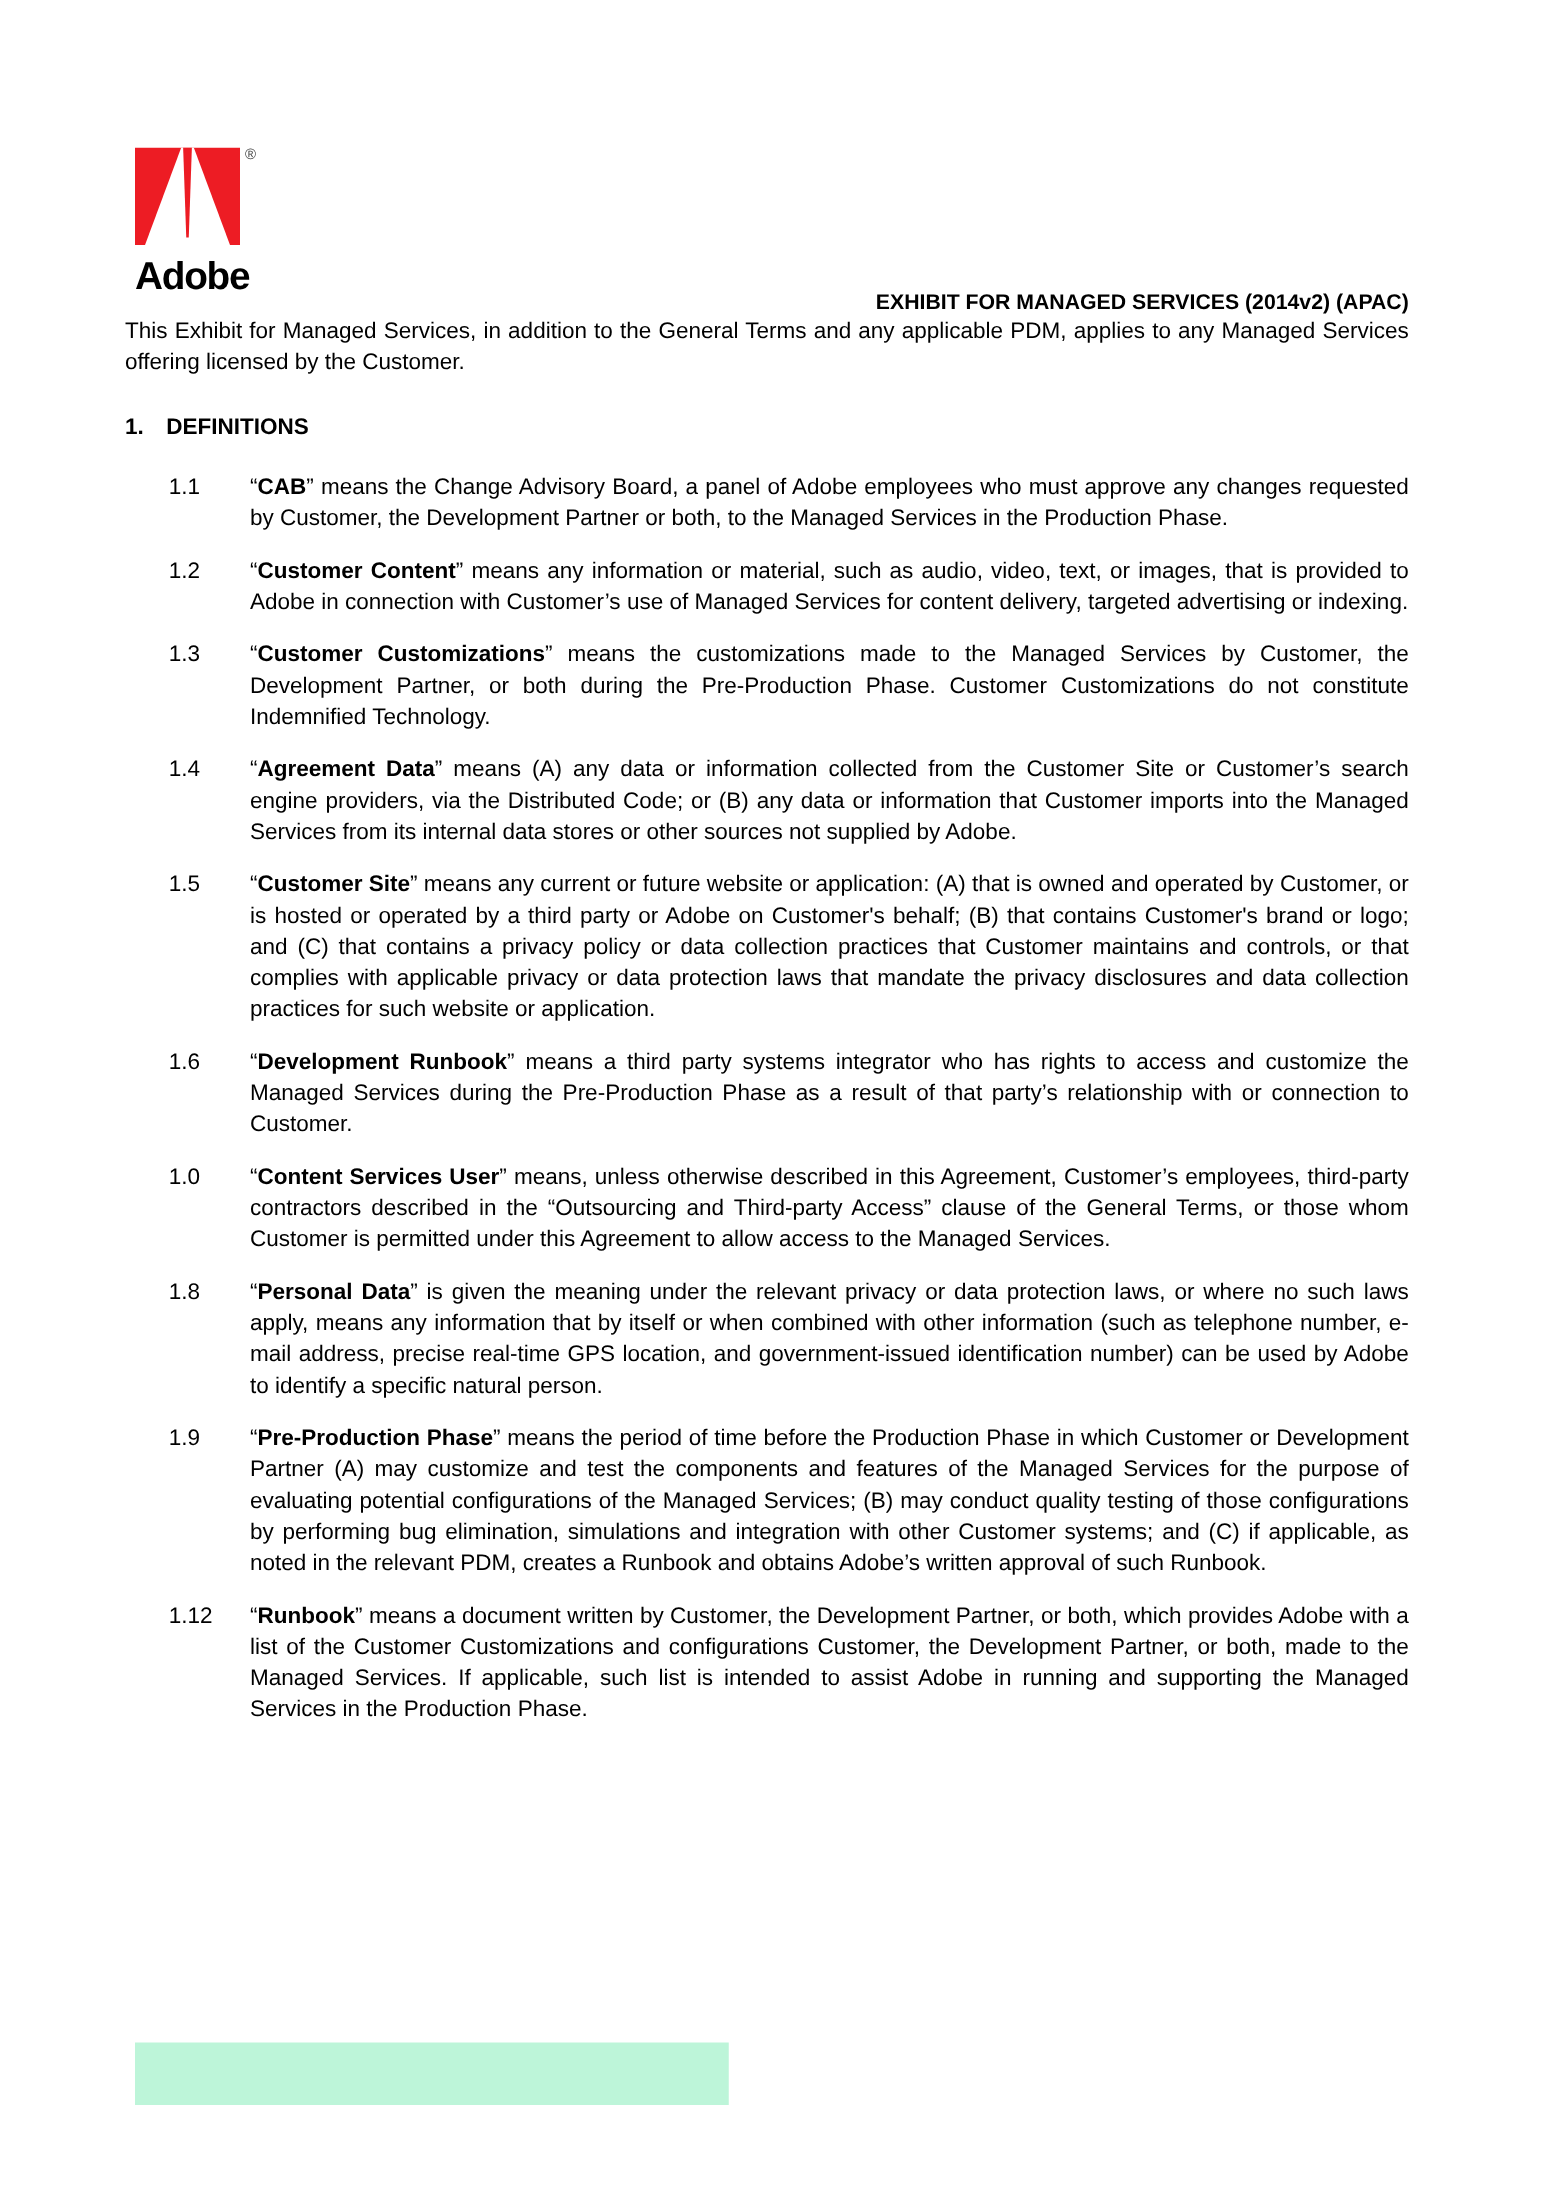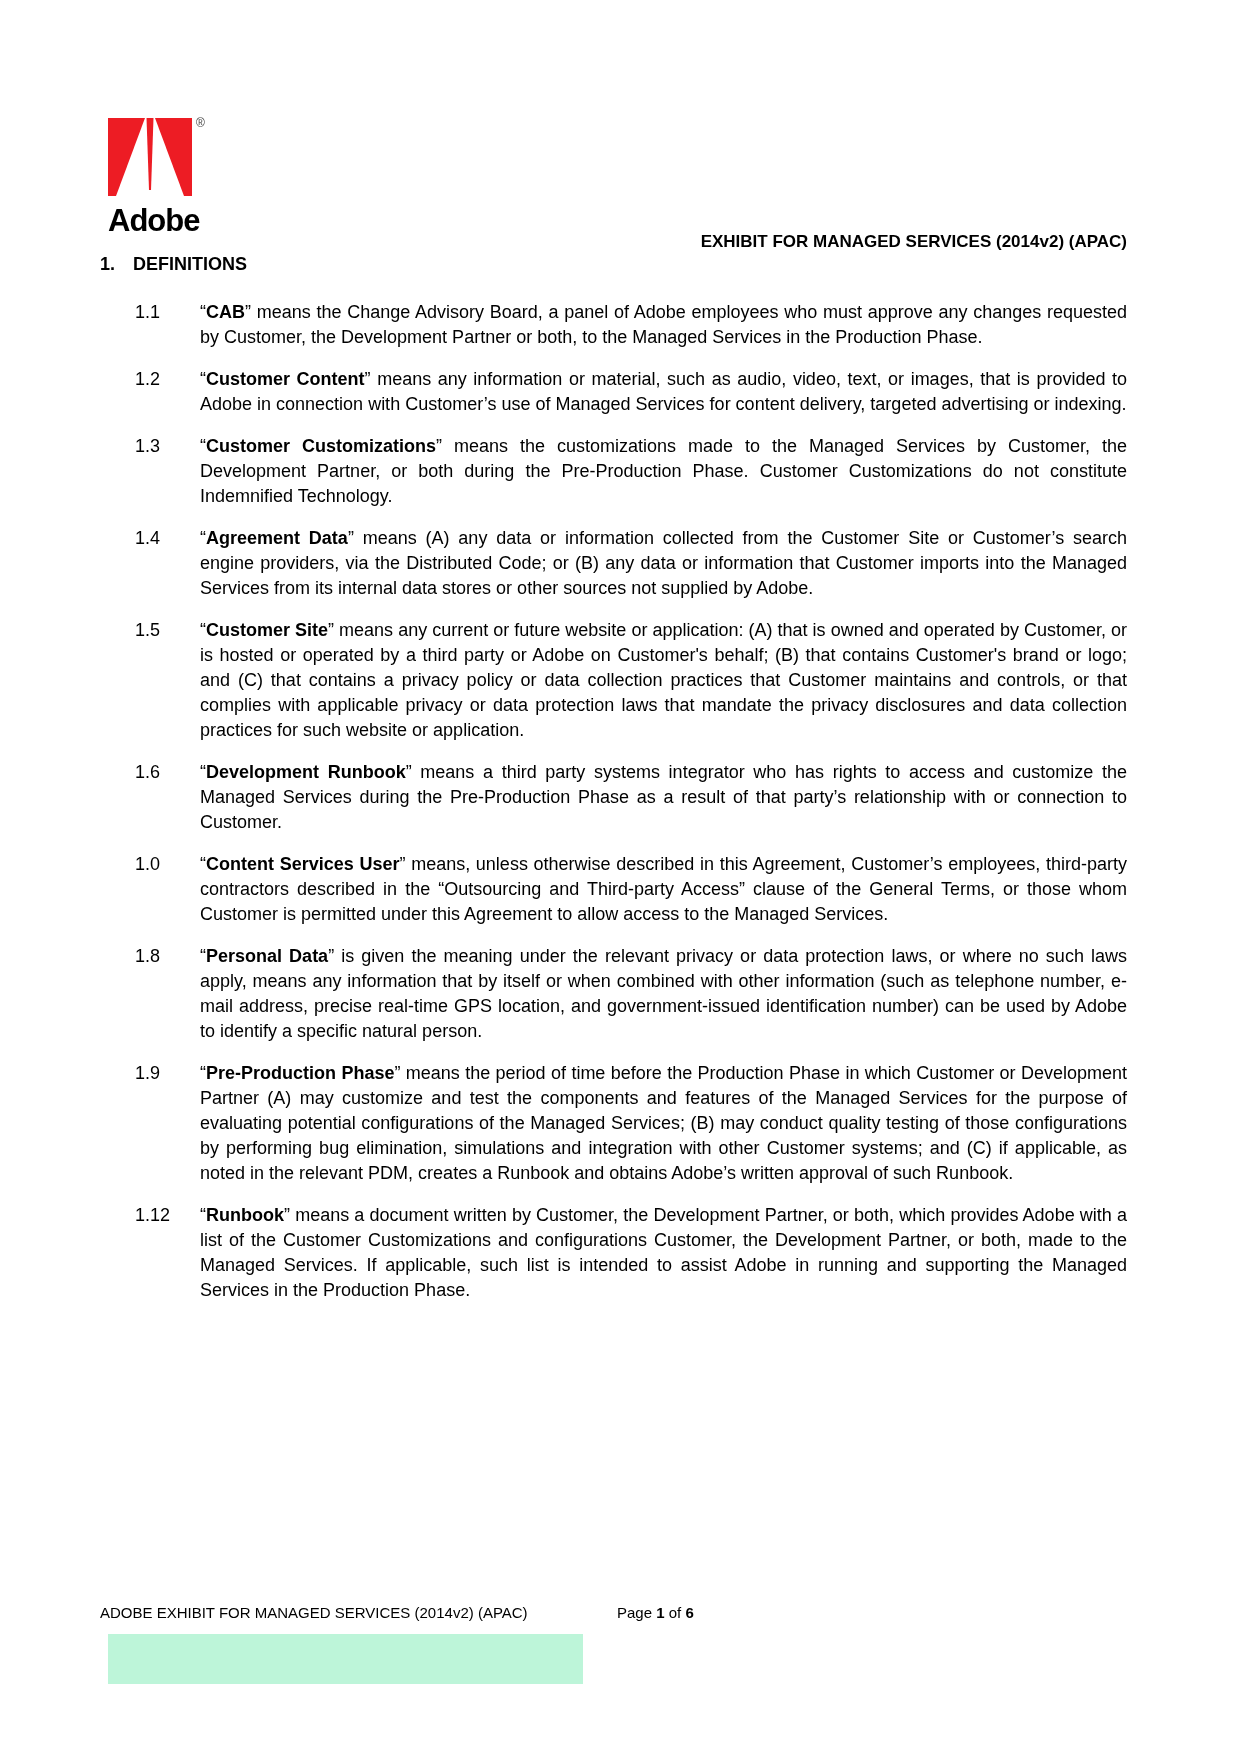--- a/index.html
+++ b/index.html
@@ -43,20 +43,21 @@
       <polygon fill="#ffffff" points="37,0 8,78 76,78 47,0"></polygon>
       <polygon class="logo-red" points="38.5,0 45.5,0 43,72 41,72" fill="#ed1c24"></polygon>
     </svg>
     <span class="reg">®</span>
     <div class="brand">Adobe</div>
   </div>
 
   <div class="doc-title">EXHIBIT FOR MANAGED SERVICES (2014v2) (APAC)</div>
 
   <div class="content">
+    <p class="intro">This Exhibit for Managed Services, in addition to the General Terms and any applicable PDM, applies to any Managed Services offering licensed by the Customer.</p>
 
     <div class="section-heading">
       <span class="sec-num">1.</span>
       <span class="sec-title">DEFINITIONS</span>
     </div>
 
     <div id="definitions">
         <div class="def-item">
           <span class="def-num">1.1</span>
           <p class="def-text">“<b>CAB</b>” means the Change Advisory Board, a panel of Adobe employees who must approve any changes requested by Customer, the Development Partner or both, to the Managed Services in the Production Phase.</p>
@@ -93,20 +94,16 @@
           <span class="def-num">1.9</span>
           <p class="def-text">“<b>Pre-Production Phase</b>” means the period of time before the Production Phase in which Customer or Development Partner (A) may customize and test the components and features of the Managed Services for the purpose of evaluating potential configurations of the Managed Services; (B) may conduct quality testing of those configurations by performing bug elimination, simulations and integration with other Customer systems; and (C) if applicable, as noted in the relevant PDM, creates a Runbook and obtains Adobe’s written approval of such Runbook.</p>
         </div>
         <div class="def-item">
           <span class="def-num">1.12</span>
           <p class="def-text">“<b>Runbook</b>” means a document written by Customer, the Development Partner, or both, which provides Adobe with a list of the Customer Customizations and configurations Customer, the Development Partner, or both, made to the Managed Services. If applicable, such list is intended to assist Adobe in running and supporting the Managed Services in the Production Phase.</p>
         </div>
       </div>
   </div>
 
-  <div class="footer">
-    <span>ADOBE EXHIBIT FOR MANAGED SERVICES (2014v2) (APAC)</span>
-    <span class="page-info">Page <b>1</b> of <b>6</b></span>
-  </div>
 
   <div class="highlight-block" style="background: rgb(189, 245, 217);"></div>
 
 </div>
 
 </body></html>

